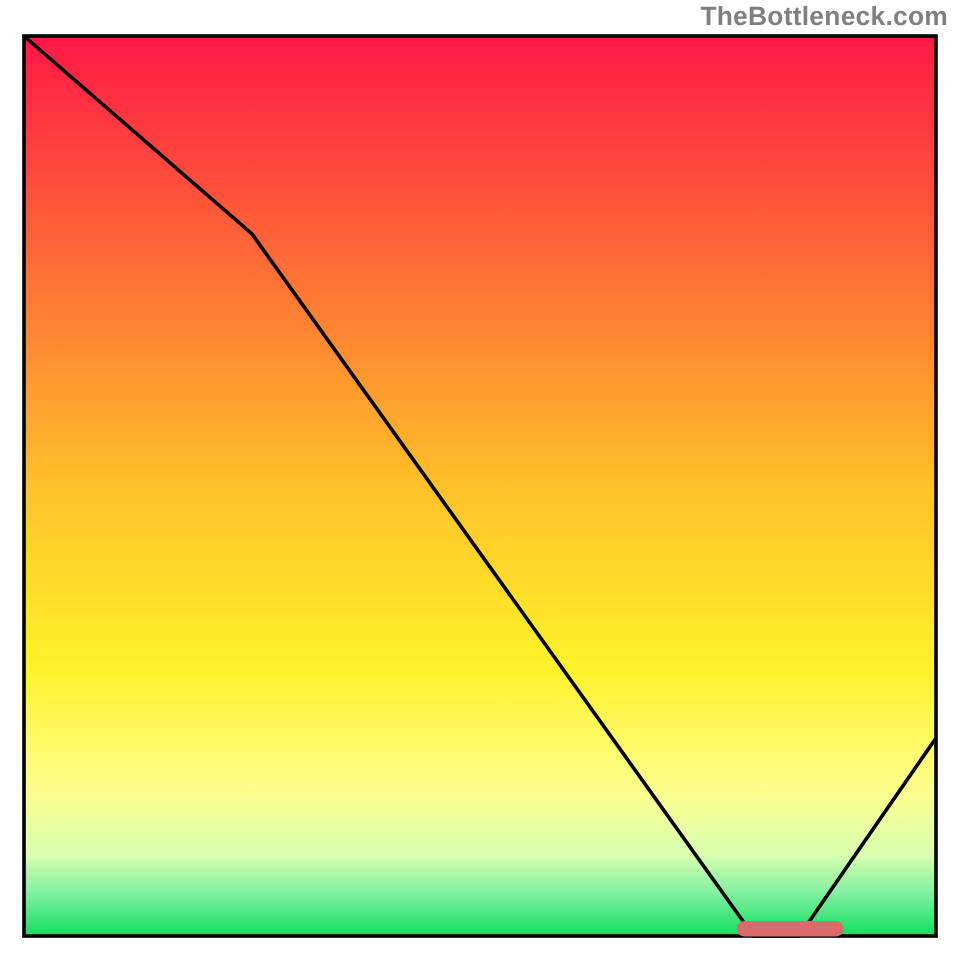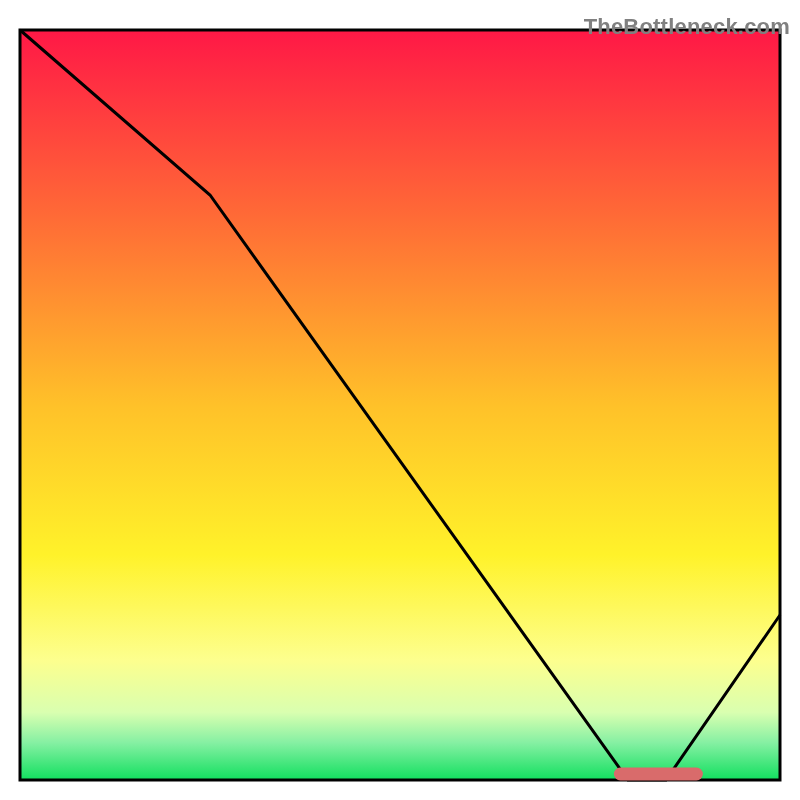--- a/index.html
+++ b/index.html
@@ -10,21 +10,21 @@
     background: #ffffff;
     font-family: Arial, Helvetica, sans-serif;
   }
   .container {
     position: relative;
     width: 800px;
     height: 800px;
   }
   .watermark {
     position: absolute;
-    top: 14px;
+    top: 1px;
     right: 10px;
     color: #808080;
     font-size: 22px;
     font-weight: bold;
     letter-spacing: 0.2px;
     z-index: 10;
   }
   svg.chart {
     position: absolute;
     left: 0;

